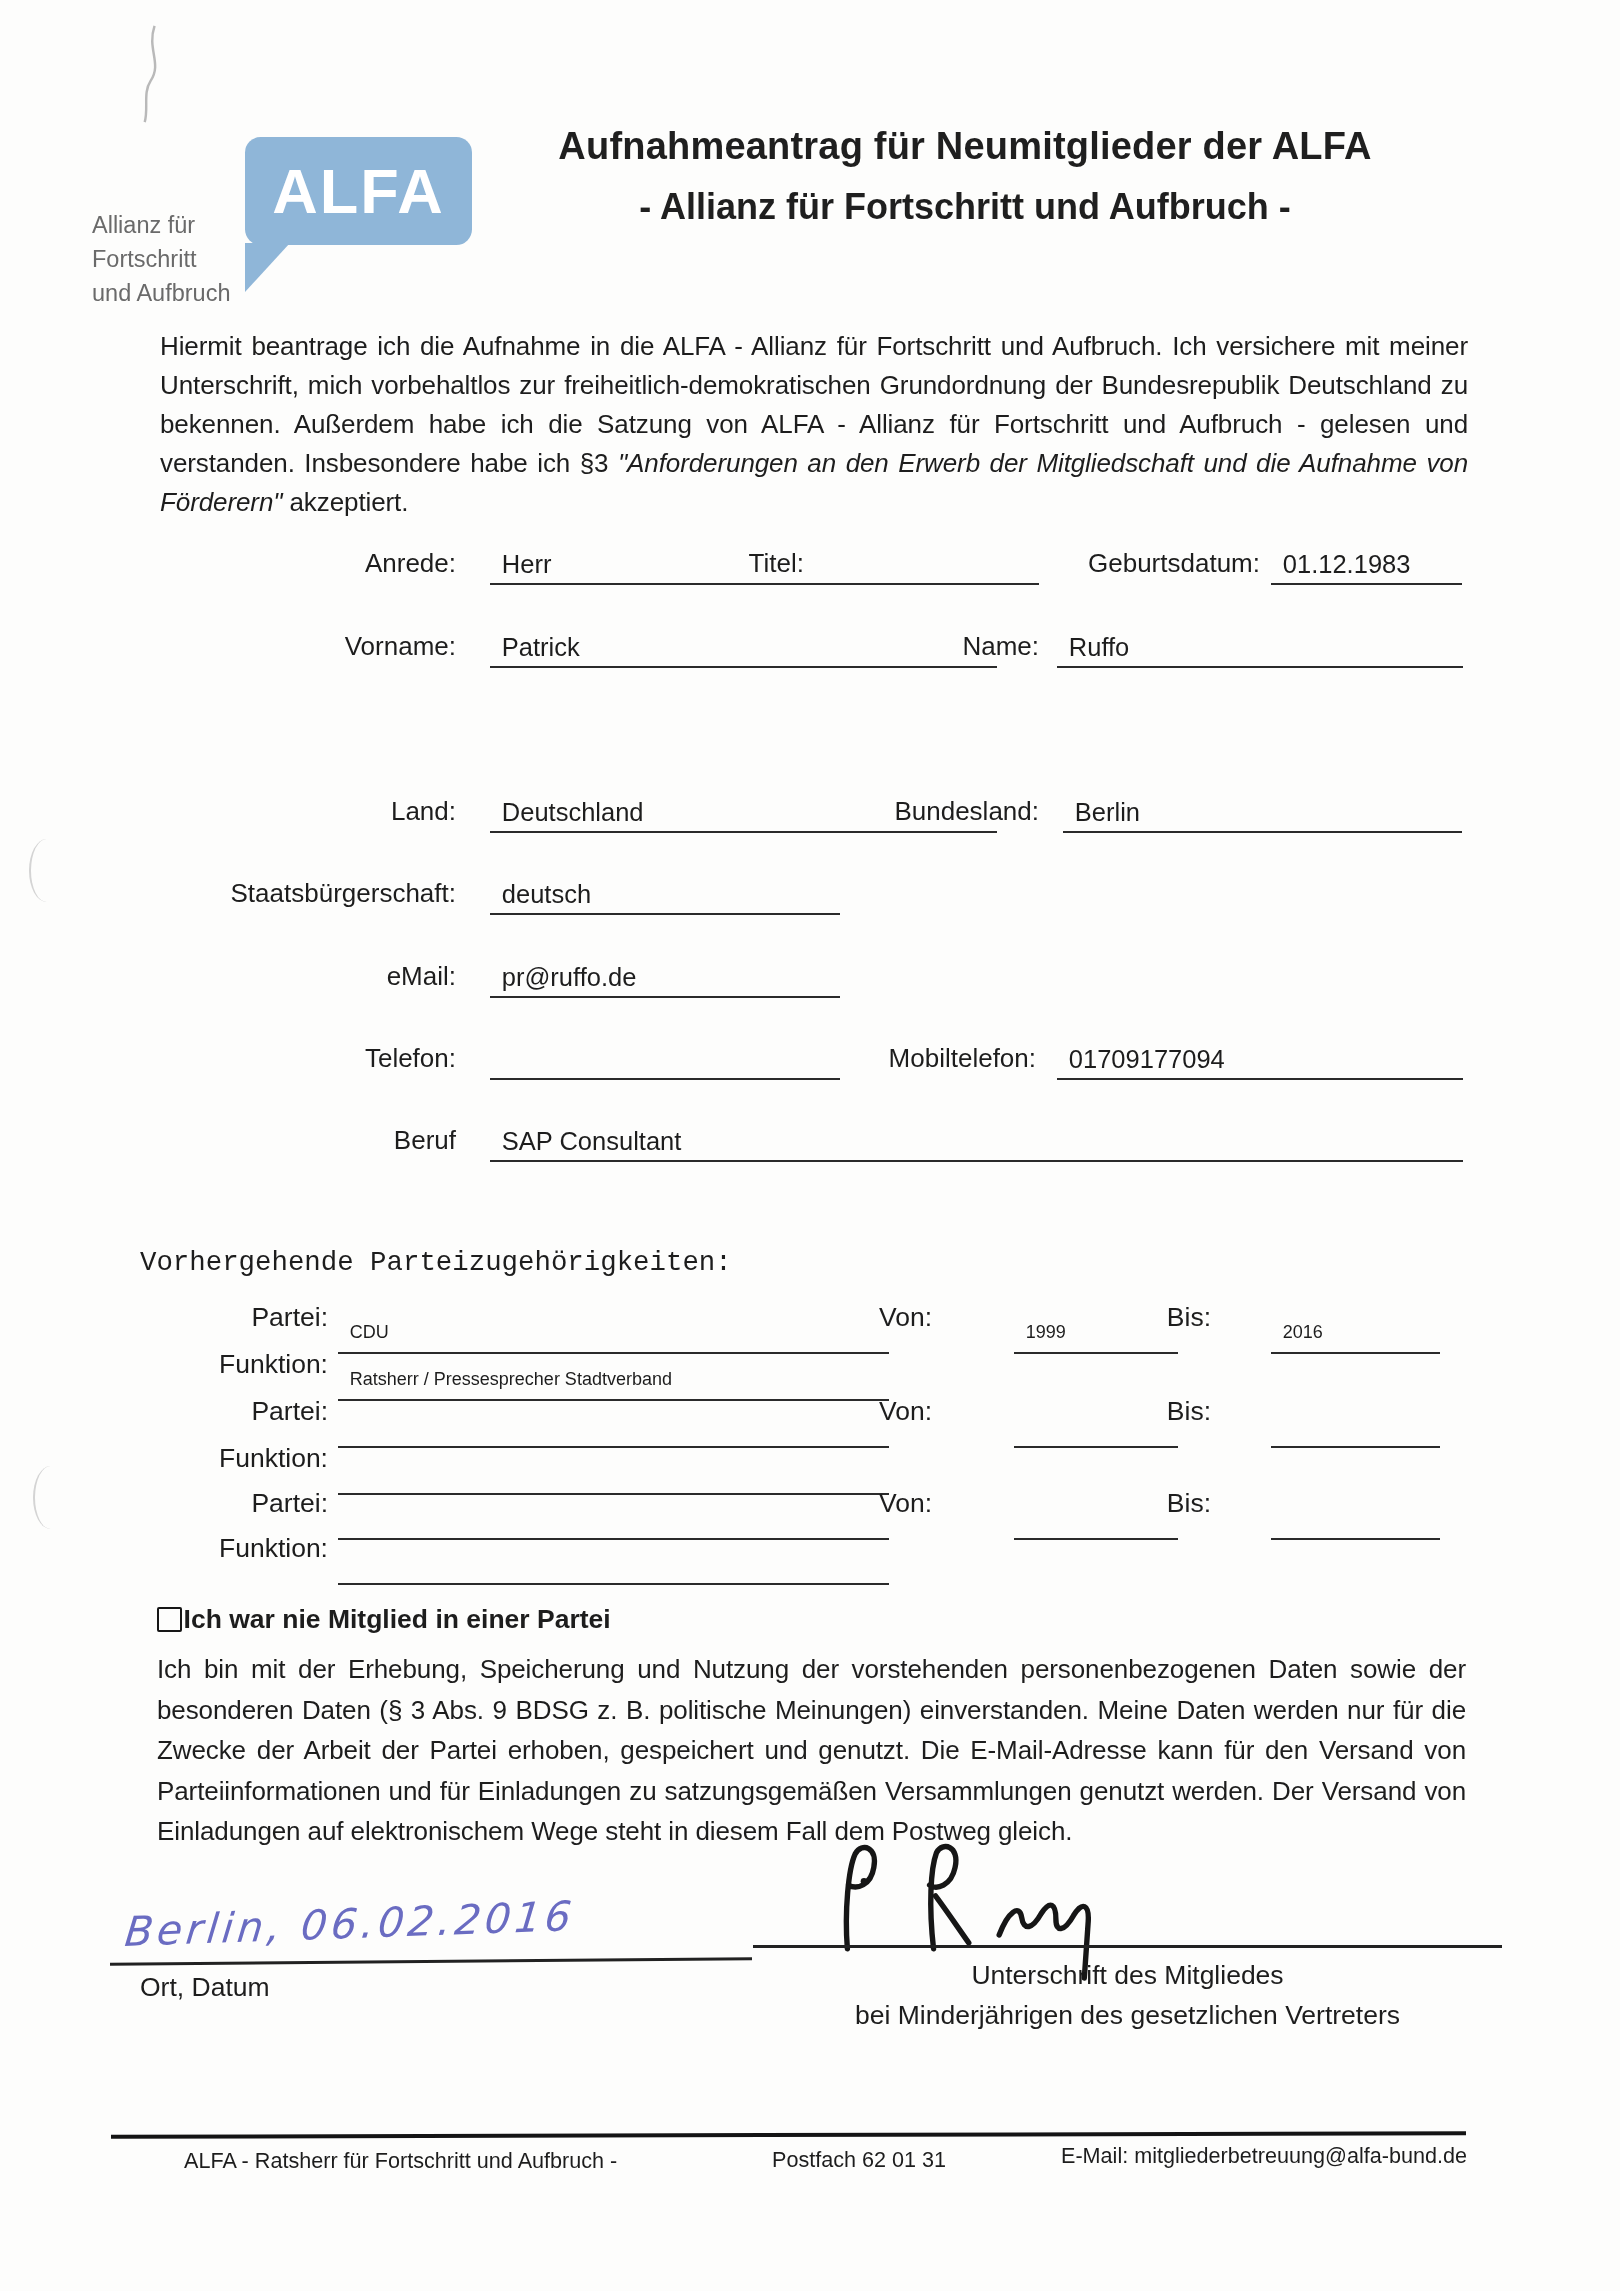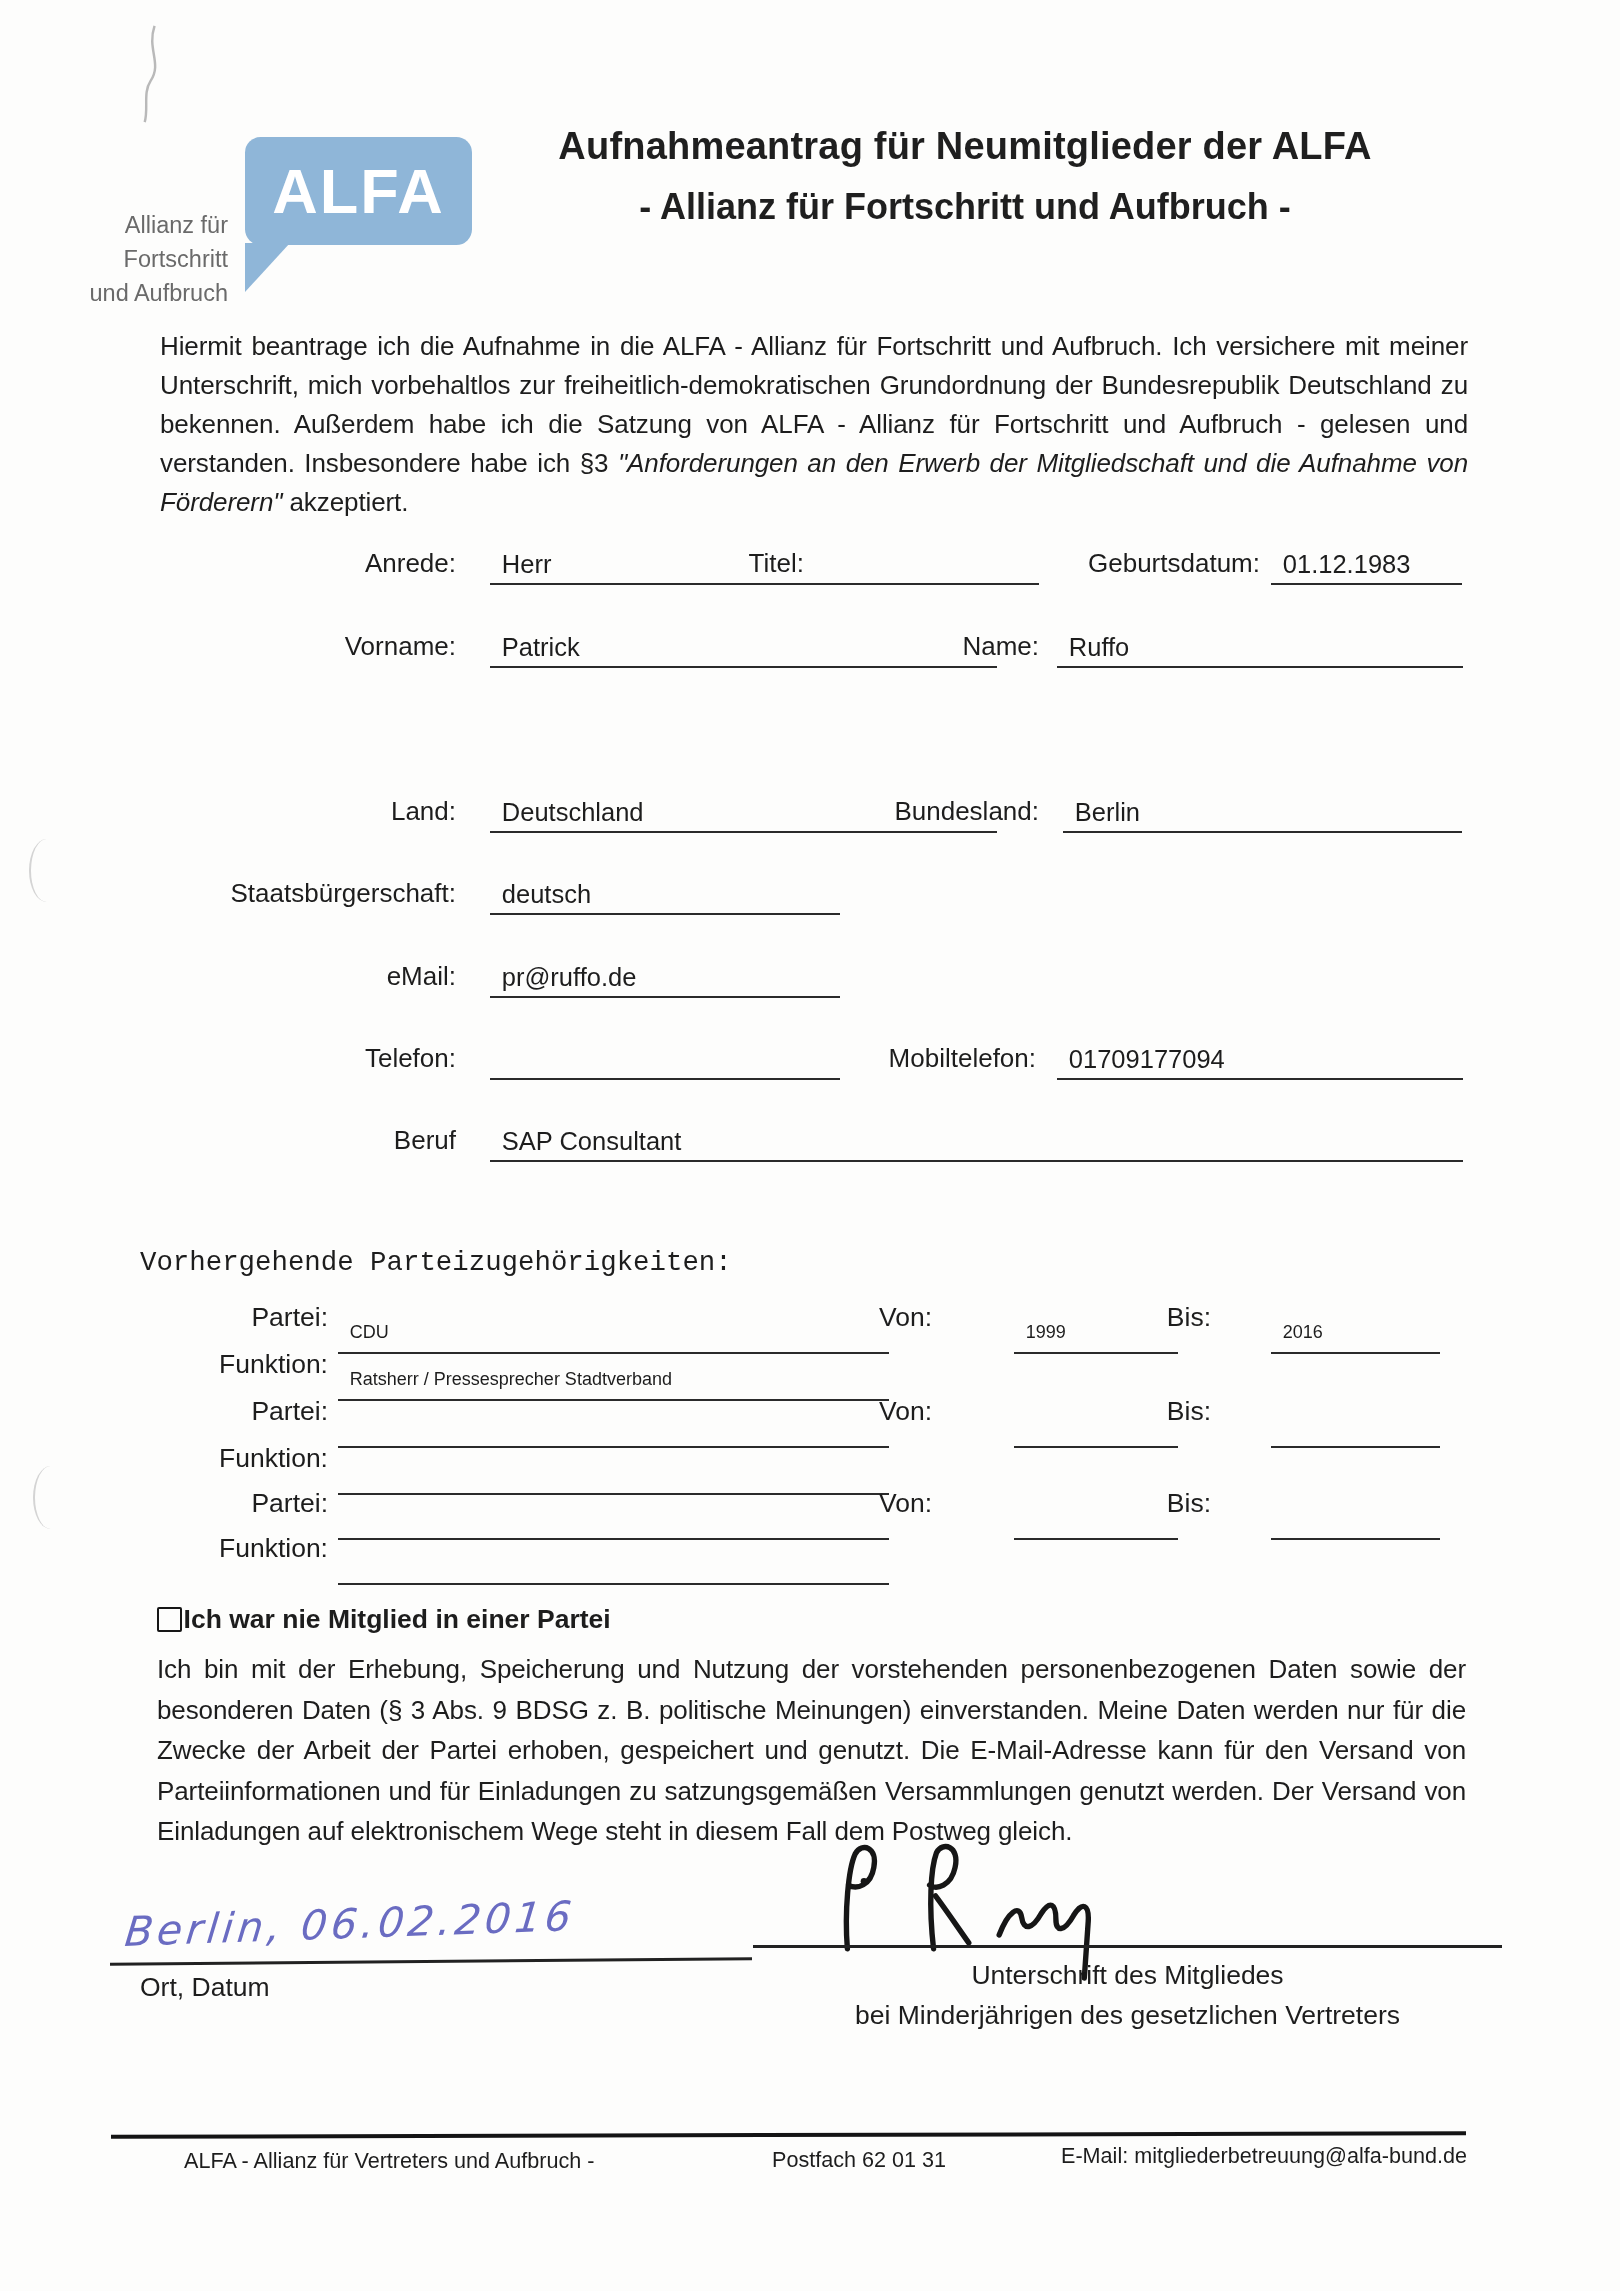--- a/index.html
+++ b/index.html
@@ -3,22 +3,22 @@
 <meta charset="utf-8">
 <style>
   html,body{margin:0;padding:0;background:#e8e8e8;}
   .page{
     position:relative;width:1620px;height:2292px;margin:0 auto;
     background:#fdfdfc;overflow:hidden;
     font-family:"Liberation Sans",sans-serif;color:#1d1d1d;
   }
   
   .logo-tagline{
-    position:absolute;right:1392px;top:208px;width:216px;
-    text-align:right;color:#6a6a6a;font-size:23.5px;line-height:1.45;
+    position:absolute;right:1312px;top:208px;width:216px;
+    text-align:left;color:#6a6a6a;font-size:23.5px;line-height:1.45;
   }
   .logo-bubble{
     position:absolute;left:245px;top:137px;width:227px;height:108px;
     border-radius:15.7px;display:flex;align-items:center;justify-content:center;
   }
   .logo-tail{
     position:absolute;left:0;bottom:-47px;width:0;height:0;
     border-top:49px solid transparent;border-right:45px solid transparent;
   }
   .logo-word{color:#fff;font-size:63px;font-weight:600;letter-spacing:2px;line-height:1;}
@@ -205,18 +205,18 @@
       <path d="M185 96 C194 72 206 64 208 78 C210 92 219 90 228 74 C237 60 243 64 243 80 C243 94 252 92 261 76 C270 61 277 65 276 82 L272 140"></path>
     </g>
   </svg>
   <div class="sig-line-right"></div>
   <div class="sig-caption">
     <div>Unterschrift des Mitgliedes</div>
     <div>bei Minderjährigen des gesetzlichen Vertreters</div>
   </div>
 
   <div class="footer-rule"></div>
-  <div class="f-org">ALFA - Allianz für Vertreters und Aufbruch -</div>
+  <div class="f-org">ALFA - Ratsherr für Fortschritt und Aufbruch -</div>
   <div class="f-post">Postfach 62 01 31</div>
   <div class="f-mail">E-Mail: mitgliederbetreuung@alfa-bund.de</div>
 
 </div>
 
 
 </body></html>

